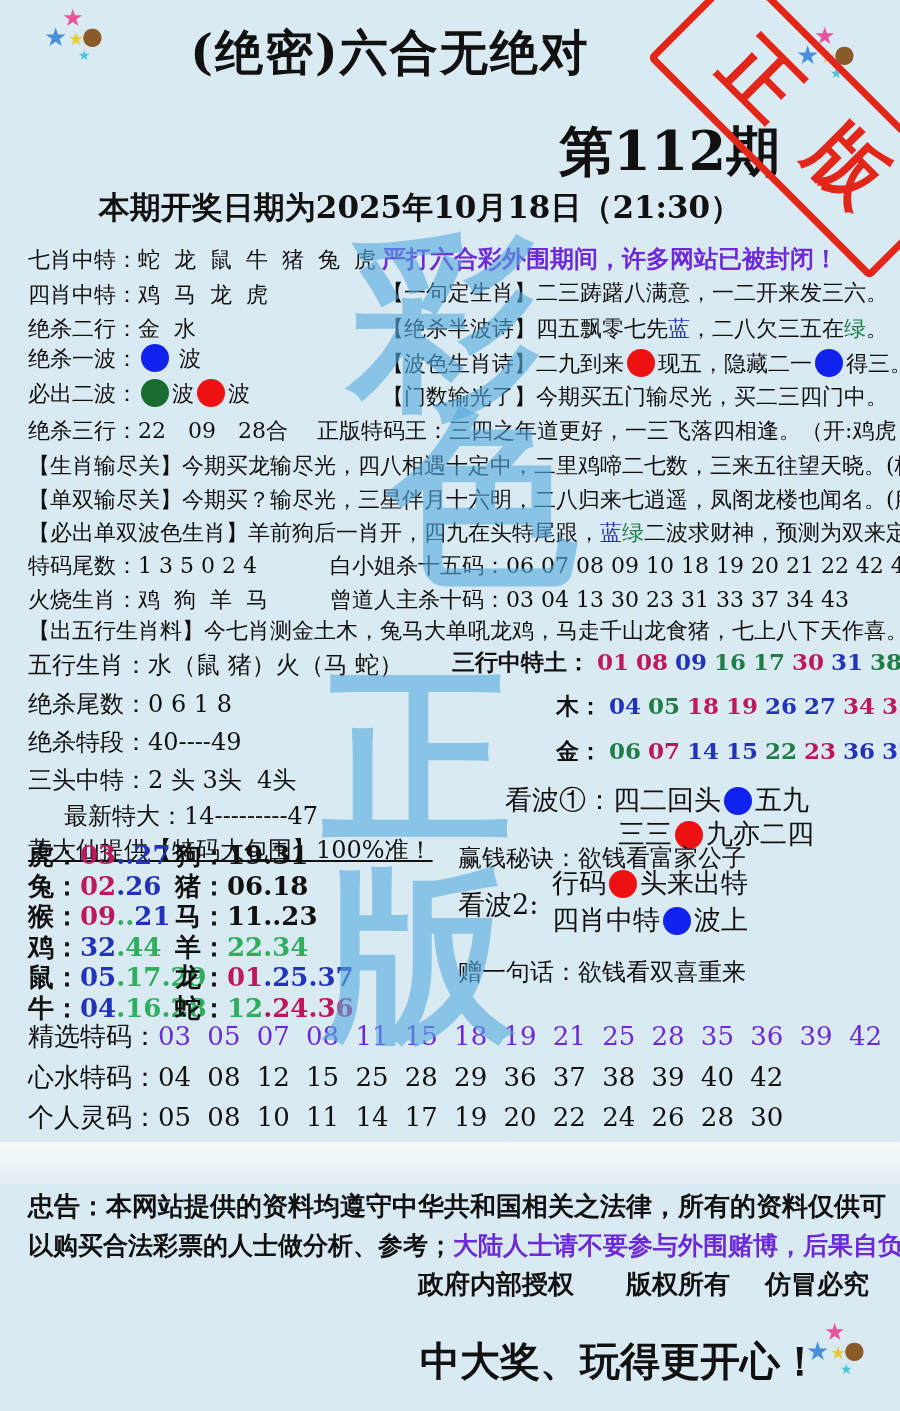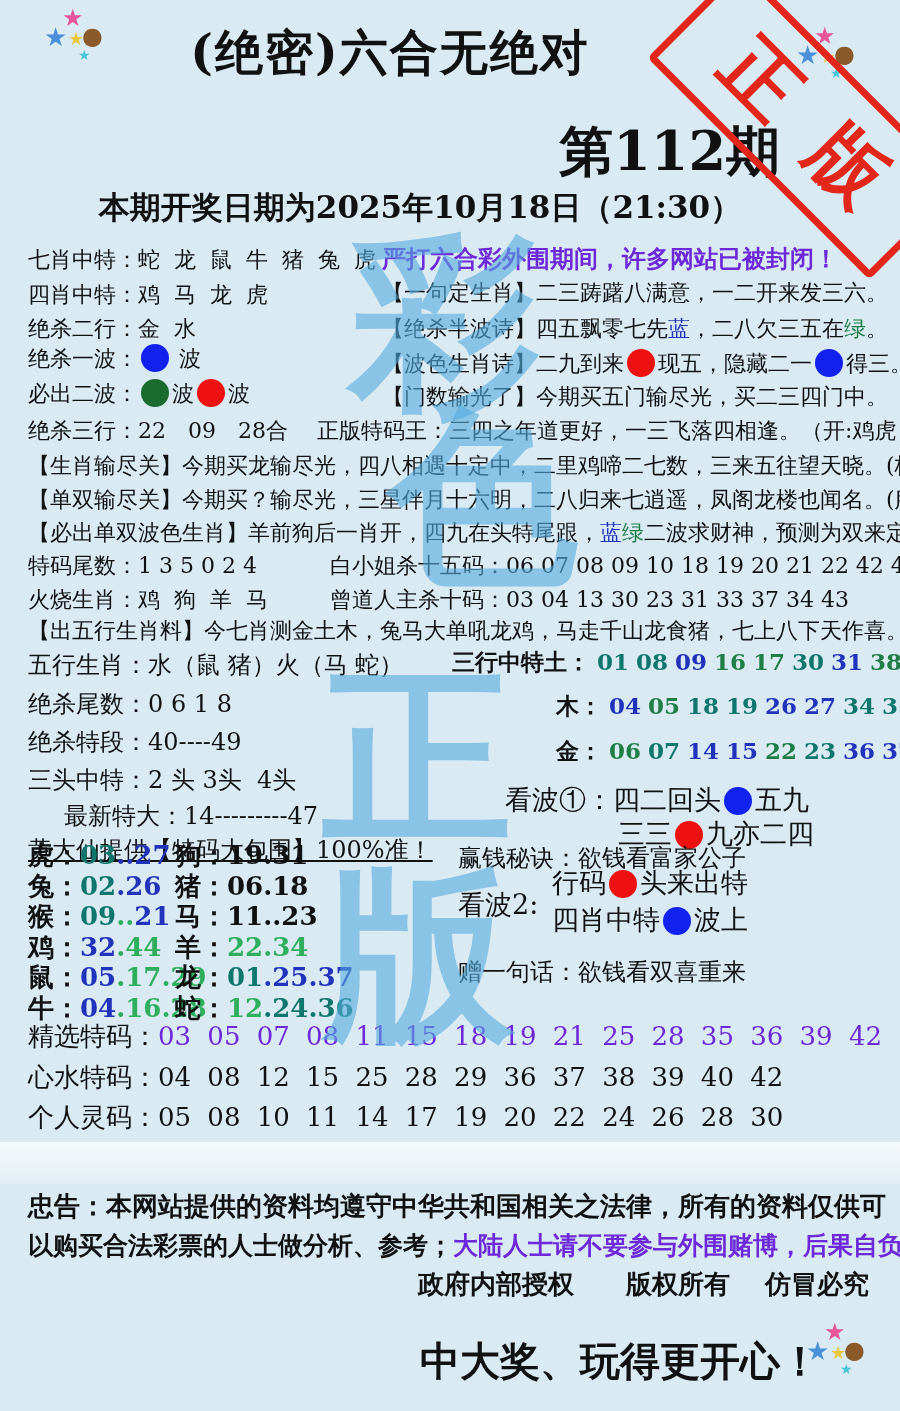--- a/index.html
+++ b/index.html
@@ -2,21 +2,21 @@
 <html><head>
 <meta charset="utf-8">
 <style>
   html,body{margin:0;padding:0;}
   #page{position:relative;width:900px;height:1411px;background:#d9eaf3;overflow:hidden;
         font-family:"DejaVu Serif","Liberation Serif",serif;color:#111;}
   .line{position:absolute;white-space:pre;font-size:22px;line-height:1.25;z-index:2;}
   .sans{font-family:"DejaVu Sans","Liberation Sans",sans-serif;}
   .bold{font-weight:bold;}
   .c-k{color:#111;}
-  .c-r{color:#0f766e;}
+  .c-r{color:#be185d;}
   .c-b{color:#2233bb;}
   .c-g{color:#1e7e45;}
   .c-G{color:#2fae5e;}
   .red{color:#6d28d9;}
   .dot{display:inline-block;width:28px;height:28px;border-radius:50%;vertical-align:-6px;margin:0 3px;}
   .dot-R{background:#ee1111;}
   .dot-B{background:#1122ee;}
   .dot-D{background:#1a6b2f;}
   
   #title{left:0;top:22px;width:780px;text-align:center;font-size:48px;font-weight:bold;letter-spacing:2px;}

